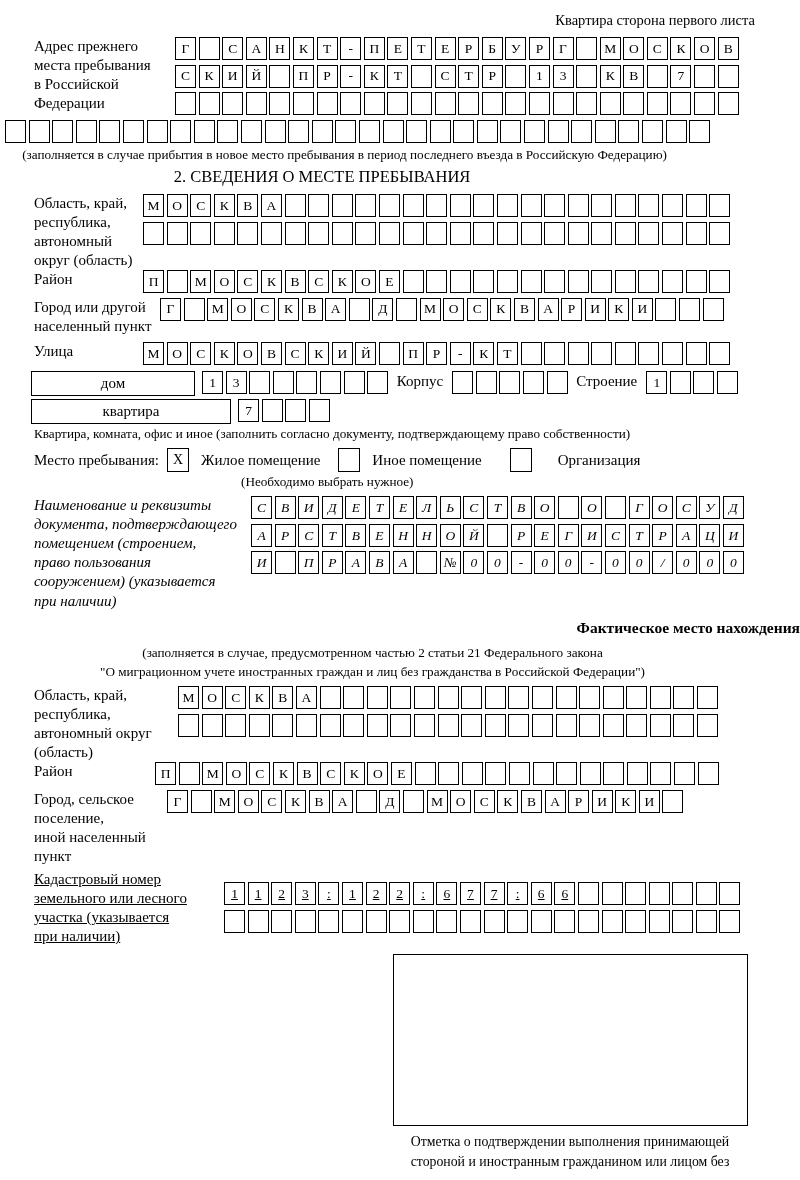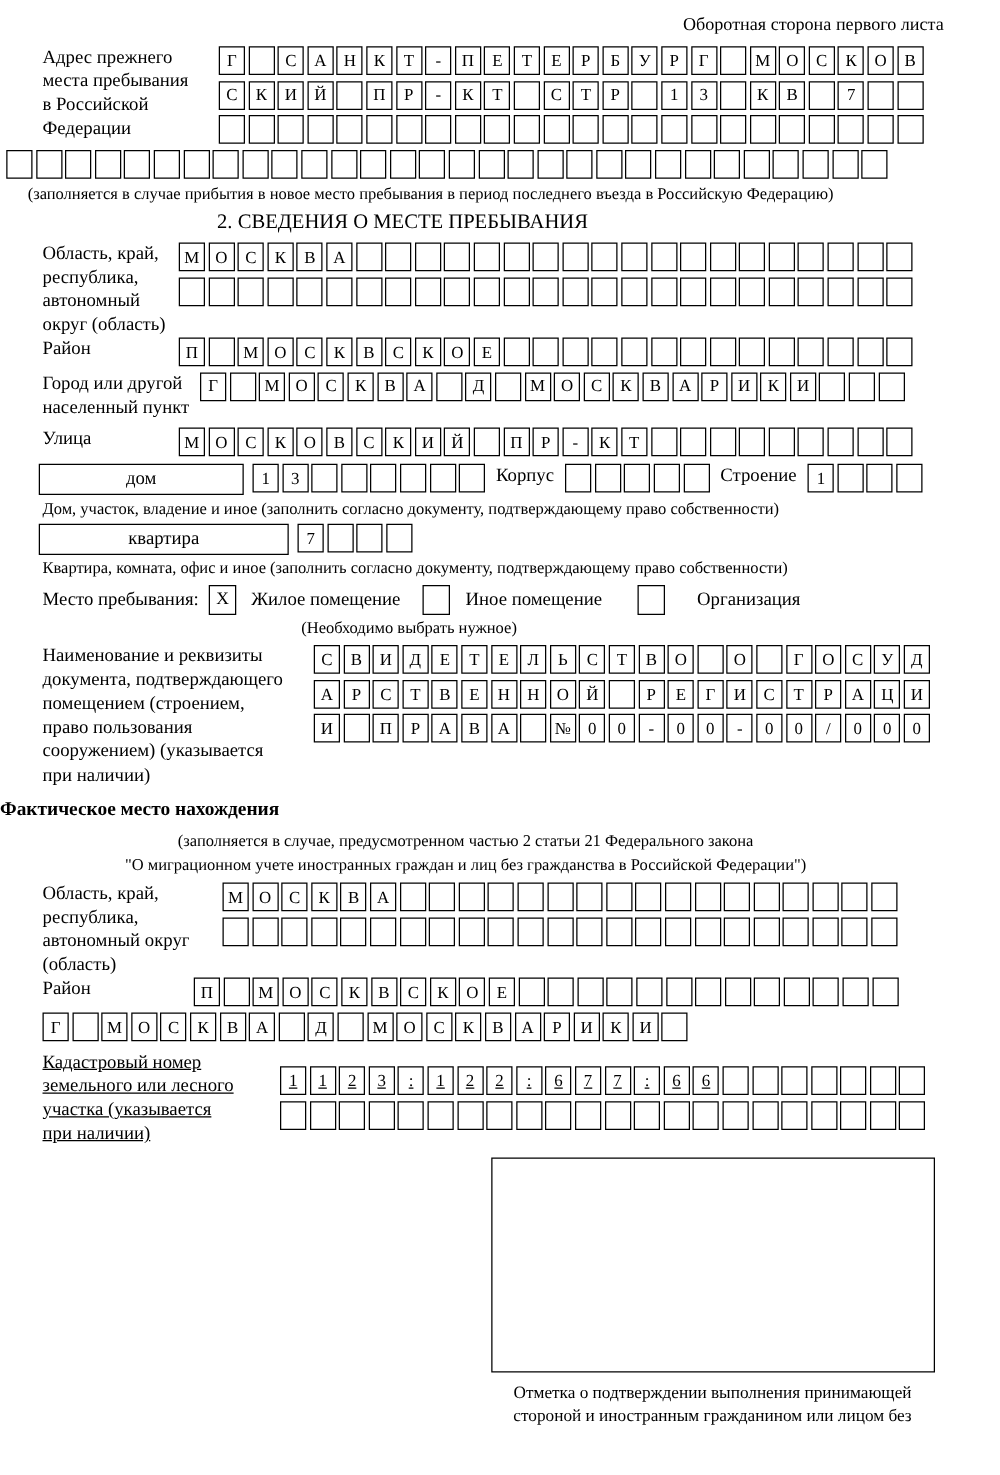--- a/index.html
+++ b/index.html
@@ -15,37 +15,37 @@
   .frow{display:flex;align-items:flex-start;}
   .flabel{flex:0 0 auto;font-size:15px;line-height:1.27;}
   .rows-col{display:flex;flex-direction:column;}
   .w141{width:141px;} .w109{width:109px;} .w126{width:126px;}
   .w217{width:217px;} .w144{width:144px;} .w121{width:121px;}
   .w133{width:133px;} .w190{width:190px;}
   .fullrow{margin-left:-29px;}
   .note-c{text-align:center;font-size:13.2px;margin:1px 0 3px -34px;width:689px;}
   .note-l{font-size:13.2px;margin:0 0 4px 0;}
   .h2{margin:4px 0 7px -34px;width:644px;text-align:center;font-weight:normal;font-size:16.5px;}
-  .h3{margin:8px 0 6px -34px;width:800px;text-align:left;font-weight:bold;font-size:15.5px;}
+  .h3{margin:8px 0 6px -34px;width:800px;text-align:right;font-weight:bold;font-size:15.5px;}
   .bigbox{border:1.6px solid #000;height:23px;display:flex;align-items:center;
           justify-content:center;font-size:15px;flex:0 0 auto;}
   .inline-lbl{font-size:15px;padding:2px 9px 0 6px;flex:0 0 auto;}
   .stayrow{display:flex;align-items:center;margin:6px 0 2px 0;font-size:15px;}
   .chk{width:20px;height:22px;border:1.6px solid #000;display:flex;align-items:center;
        justify-content:center;font-size:14px;flex:0 0 auto;}
   .stamp{border:1.7px solid #000;width:353px;height:170px;margin:8px 0 6px 359px;}
   .stamp-cap{width:430px;margin-left:321px;text-align:center;font-size:13.8px;line-height:1.42;}
   .mt12{margin-top:12px;}
 </style>
 </head>
 <body>
 
 <div class="page">
 
-  <div class="hdr">Оборотная сторона первого листа</div>
+  <div class="hdr">Квартира сторона первого листа</div>
 
   <div class="frow" style="margin-top:8px;">
     <div class="flabel w141">
         <div>Адрес прежнего</div>
         <div>места пребывания</div>
         <div>в Российской</div>
         <div>Федерации</div>
       </div>
     <div class="rows-col">
       <div class="crow">
@@ -345,21 +345,20 @@
         <div class="cell"></div>
       </div>
     <div class="inline-lbl">Строение</div>
     <div class="crow">
         <div class="cell">1</div>
         <div class="cell"></div>
         <div class="cell"></div>
         <div class="cell"></div>
       </div>
   </div>
-  <div class="note-l">Дом, участок, владение и иное (заполнить согласно документу, подтверждающему право собственности)</div>
 
   <div class="frow">
     <div class="bigbox" style="width:198px;margin-left:-3px;margin-right:7px;">квартира</div>
     <div class="crow">
         <div class="cell">7</div>
         <div class="cell"></div>
         <div class="cell"></div>
         <div class="cell"></div>
       </div>
   </div>
@@ -369,21 +368,21 @@
     <span>Место пребывания:</span>
     <span class="chk" style="margin-left:8px;">X</span>
     <span style="margin-left:12px;">Жилое помещение</span>
     <span class="chk" style="margin-left:18px;"></span>
     <span style="margin-left:12px;">Иное помещение</span>
     <span class="chk" style="margin-left:28px;"></span>
     <span style="margin-left:26px;">Организация</span>
   </div>
   <div style="font-size:13.2px;margin:1px 0 6px 207px;">(Необходимо выбрать нужное)</div>
 
-  <div class="frow" style="margin-top:4px;">
+  <div class="frow" style="margin-top:4px;font-style:italic;">
     <div class="flabel w217">
         <div>Наименование и реквизиты</div>
         <div>документа, подтверждающего</div>
         <div>помещением (строением,</div>
         <div>право пользования</div>
         <div>сооружением) (указывается</div>
         <div>при наличии)</div>
       </div>
     <div class="rows-col">
       <div class="crow">
@@ -549,20 +548,24 @@
         <div class="cell"></div>
         <div class="cell"></div>
         <div class="cell"></div>
         <div class="cell"></div>
         <div class="cell"></div>
         <div class="cell"></div>
       </div>
   </div>
 
   <div class="frow">
+    <div class="flabel w133">
+        <div>Город, сельское поселение,</div>
+        <div>иной населенный пункт</div>
+      </div>
     <div class="crow">
         <div class="cell">Г</div>
         <div class="cell"></div>
         <div class="cell">М</div>
         <div class="cell">О</div>
         <div class="cell">С</div>
         <div class="cell">К</div>
         <div class="cell">В</div>
         <div class="cell">А</div>
         <div class="cell"></div>

